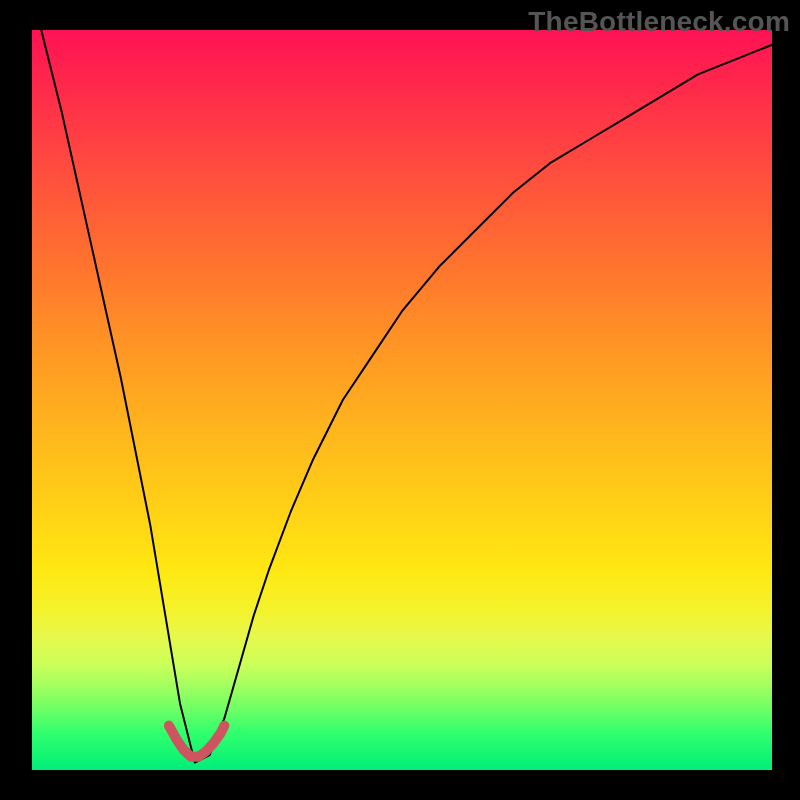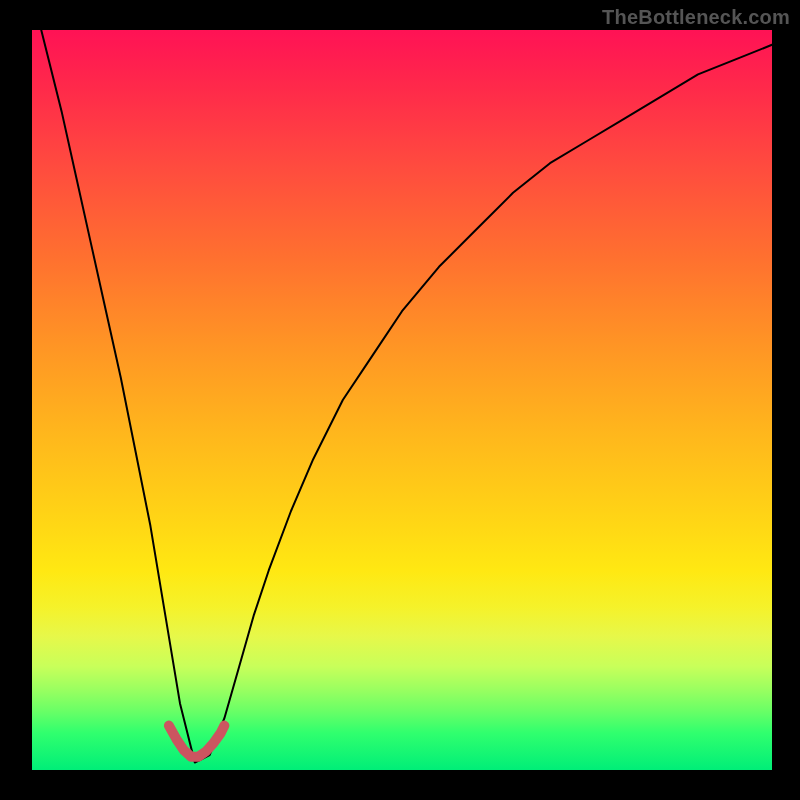--- a/index.html
+++ b/index.html
@@ -15,21 +15,21 @@
     position: relative;
     width: 800px;
     height: 800px;
     background: #000;
   }
   .watermark {
     position: absolute;
     top: 6px;
     right: 10px;
     color: #555;
-    font-size: 20px;
+    font-size: 28px;
     font-weight: 600;
     letter-spacing: 0.2px;
     z-index: 5;
     user-select: none;
   }
   .plot {
     position: absolute;
     left: 32px;
     top: 30px;
     width: 740px;

